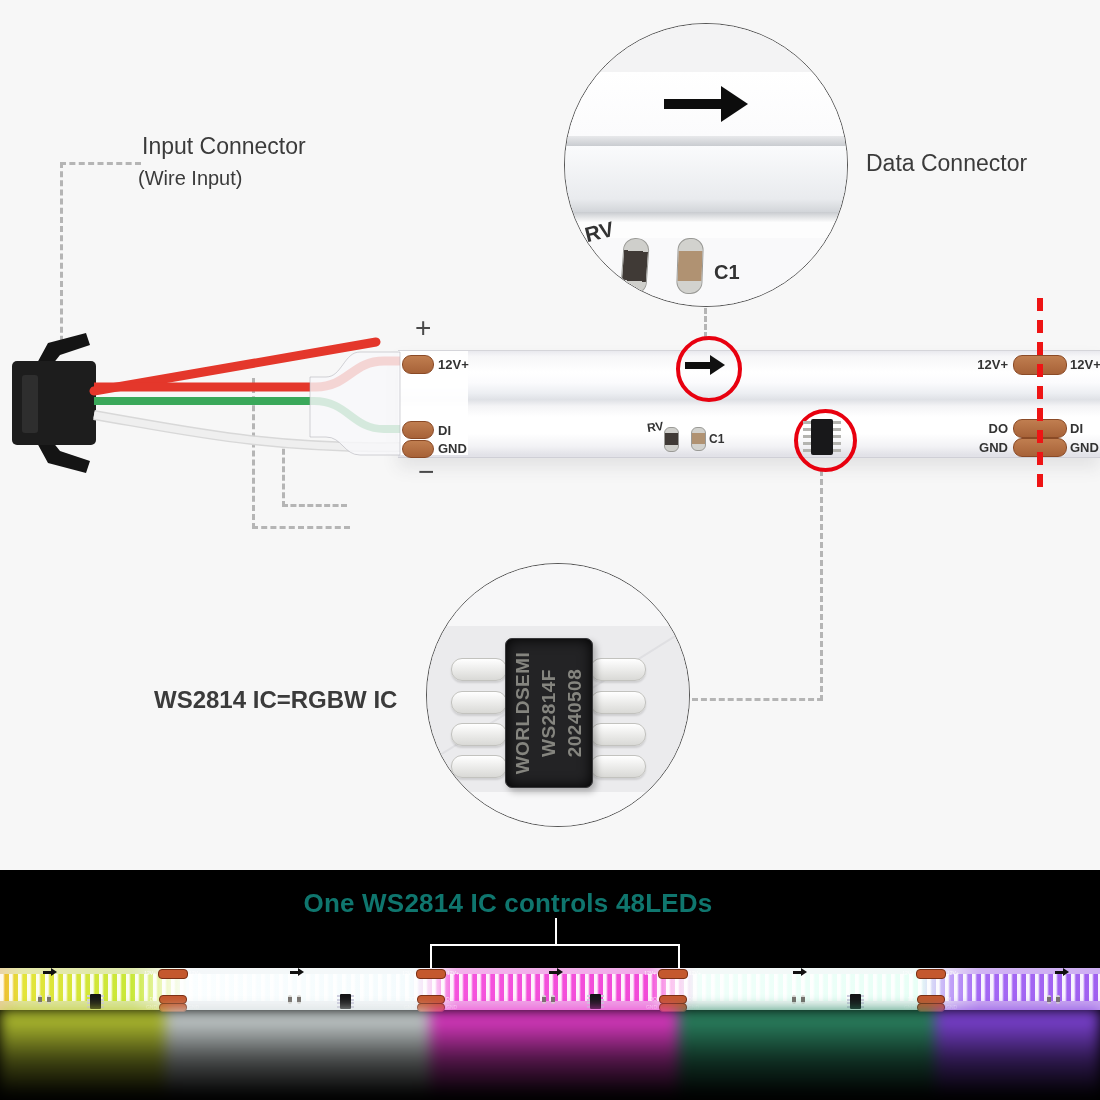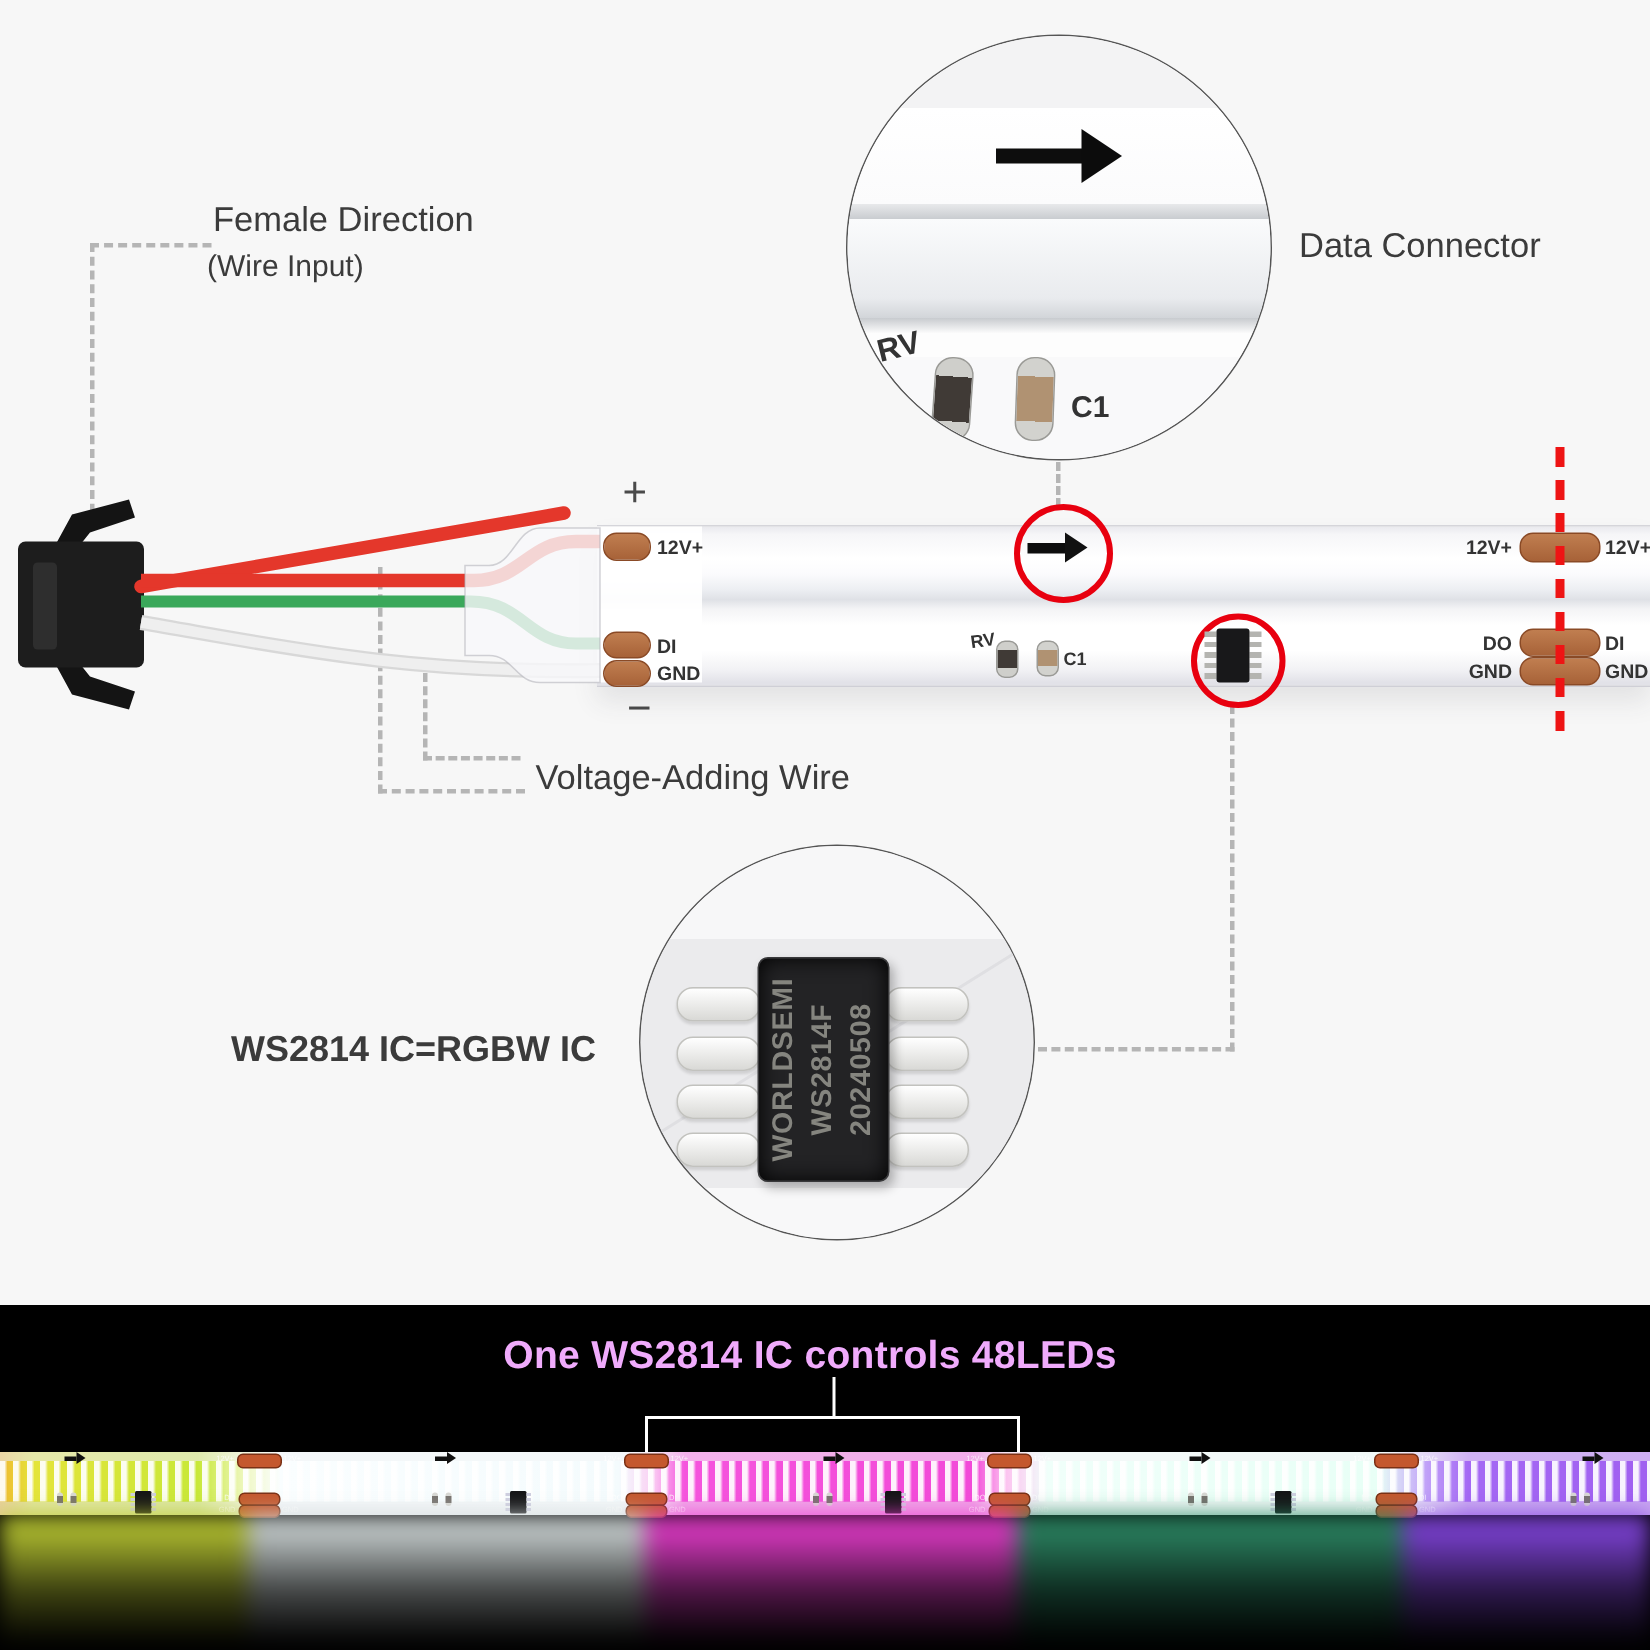--- a/index.html
+++ b/index.html
@@ -42,22 +42,22 @@
   .tc-layer{position:absolute;left:0;width:100%;}
   .bc-pin{position:absolute;width:54px;height:21px;border-radius:11px;border:1px solid #c2c2be;
     background:linear-gradient(180deg,#ffffff,#d9d9d6);box-shadow:0 2px 2px rgba(0,0,0,.12);}
   .bc-chip{position:absolute;left:78px;top:74px;width:86px;height:148px;background:#232325;border-radius:7px;
     border:1px solid #39393b;box-shadow:inset 0 0 14px #000, 3px 4px 7px rgba(0,0,0,.28);}
   .bc-chiptext{position:absolute;left:50%;top:50%;transform:translate(-50%,-50%) rotate(-90deg);
     width:150px;text-align:center;font-size:19px;font-weight:bold;color:#85857f;letter-spacing:.5px;line-height:26px;}
   .seam{position:absolute;background:#dfdfe2;height:2px;}
   
   .band{position:absolute;left:0;top:870px;width:1100px;height:230px;background:#000;overflow:hidden;}
-  .band-title{position:absolute;left:0;top:18px;width:1016px;text-align:center;color:#f0abfc;
-    font-size:26px;font-weight:600;letter-spacing:.2px;padding-left:32px;}
+  .band-title{position:absolute;left:0;top:18px;width:1016px;text-align:center;color:#0f766e;
+    font-size:26px;font-weight:600;letter-spacing:.2px;}
   .bracket{position:absolute;background:#fff;}
   .lit-base{position:absolute;left:0;top:98px;width:1100px;height:42px;
     background:linear-gradient(90deg,#d8a93c 0%,#cdd245 2%,#bfd84e 12%,#e8f0c0 15%,#eef4f6 17%,#eef6f8 37.5%,#f0d8ee 39.5%,#ea5ad8 41.5%,#e84fd4 59%,#f0c8ea 61%,#ecf8f4 63.5%,#e6f8f2 83.5%,#c8aef0 86.5%,#9e5cea 89%,#9a55e8 100%);}
   .lit-band{position:absolute;left:0;top:104px;width:1100px;height:27px;
     background:
       repeating-linear-gradient(90deg,rgba(255,255,255,.92) 0 3px,rgba(255,255,255,0) 5px 9px),
       linear-gradient(90deg,#f0b830 0%,#e4e43a 2%,#c8e838 12%,#f0f8c8 15%,#fafeff 17%,#f4fbfd 37.5%,#fad2f4 39.5%,#f554dd 41.5%,#f24ad8 59%,#fcc4f0 61%,#f0fffa 63.5%,#e8fff6 83.5%,#c0a0f8 86.5%,#a468f4 89%,#a060f0 100%);
     filter:blur(.4px);}
   .lit-topsliver{position:absolute;left:0;top:98px;width:1100px;height:7px;background:rgba(250,250,252,.55);}
   .lit-bottomsliver{position:absolute;left:0;top:131px;width:1100px;height:9px;background:rgba(248,248,250,.5);}
@@ -72,24 +72,23 @@
   .mini-ic .p{position:absolute;top:1px;width:3px;height:13px;
     background:repeating-linear-gradient(180deg,#cfcfe0 0 2px,rgba(0,0,0,0) 2px 3.5px);}
   .mini-rc{position:absolute;width:4px;height:9px;border-radius:2px;
     background:linear-gradient(180deg,#d8d8d4 0 2px,#77726e 2px 7px,#d8d8d4 7px);}
 </style>
 </head>
 <body>
 
 <div id="stage">
 
-  <div class="lbl lbl-big" style="left:142px;top:133px;">Female Direction</div>
+  <div class="lbl lbl-big" style="left:142px;top:133px;">Input Connector</div>
   <div class="lbl lbl-med" style="left:138px;top:167px;">(Wire Input)</div>
   <div class="lbl lbl-big" style="left:866px;top:150px;">Data Connector</div>
-  <div class="lbl lbl-big" style="left:357px;top:505px;">Voltage-Adding Wire</div>
   <div class="lbl" style="left:154px;top:686px;font-size:24px;font-weight:bold;">WS2814 IC=RGBW IC</div>
   <div class="sign" style="left:415px;top:312px;">+</div>
   <div class="sign" style="left:418px;top:456px;">−</div>
 
   <div class="dash-tl" style="left:60px;top:162px;width:78px;height:186px;"></div>
   <div class="dash-lb" style="left:252px;top:378px;width:95px;height:148px;"></div>
   <div class="dash-lb" style="left:282px;top:440px;width:62px;height:64px;"></div>
   <div class="dash-rb" style="left:692px;top:470px;width:128px;height:228px;"></div>
   <div class="dash-v" style="left:704px;top:308px;width:3px;height:30px;"></div>
 

